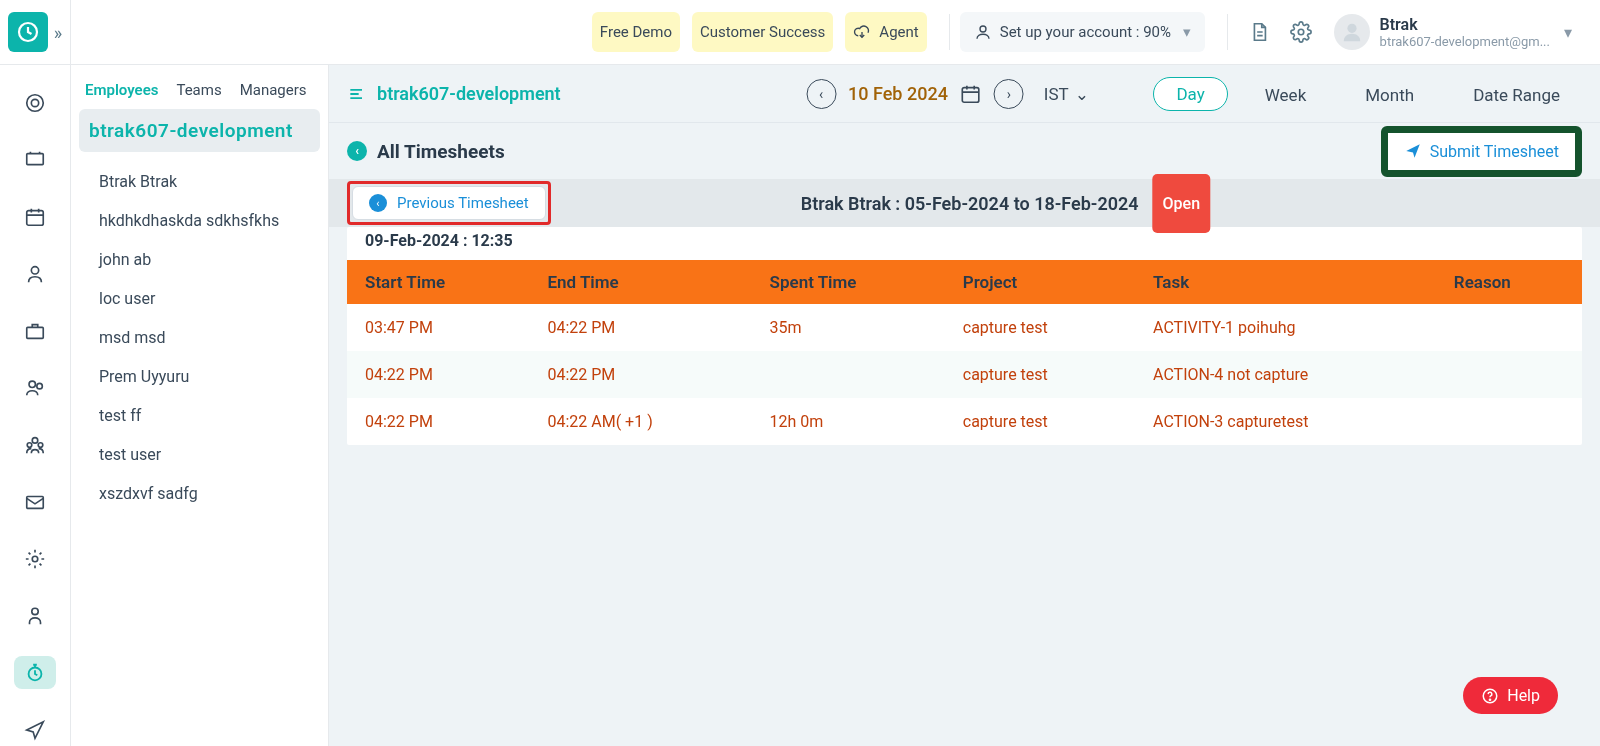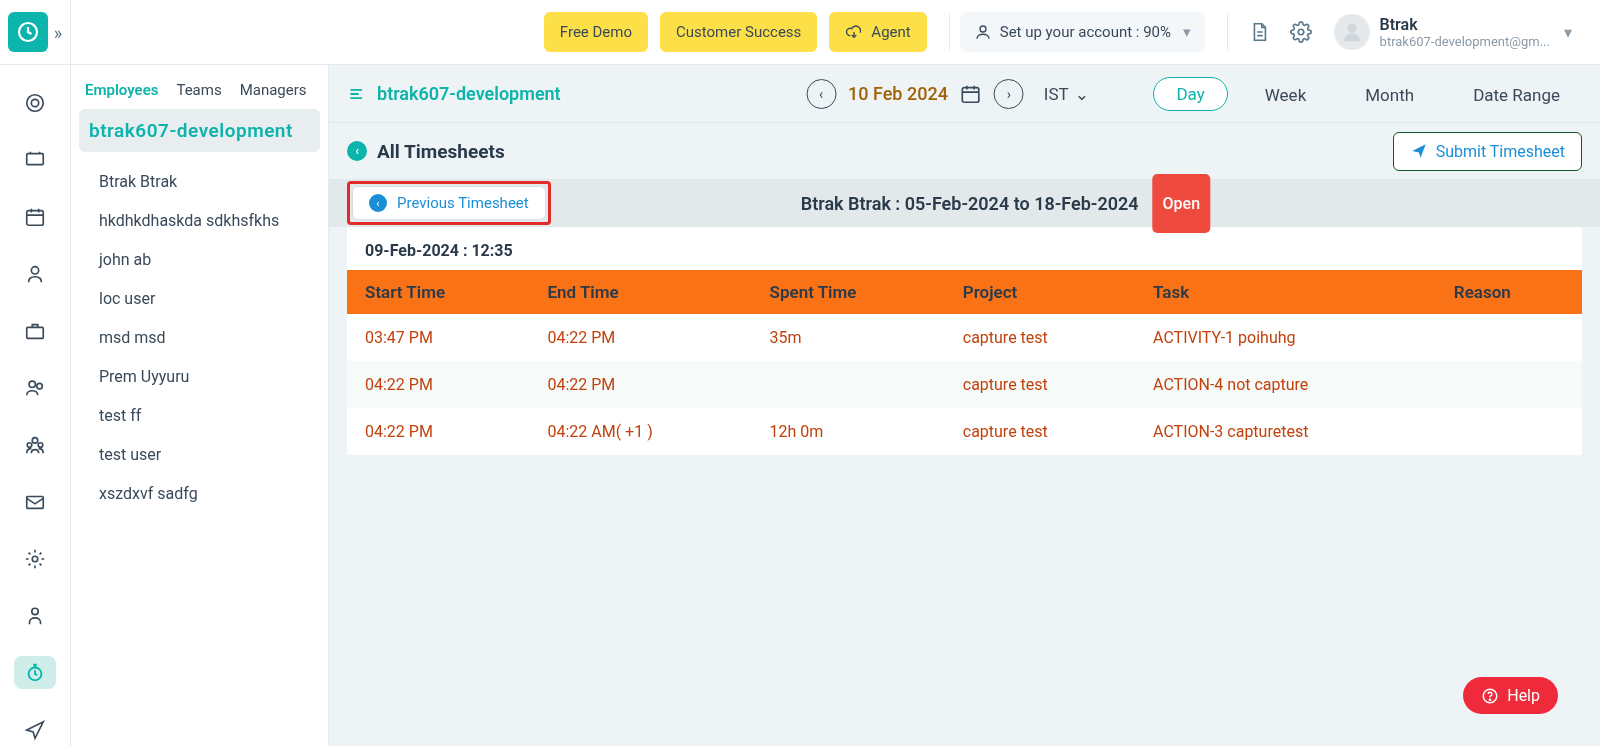--- a/index.html
+++ b/index.html
@@ -6,21 +6,21 @@
   body { width: 1600px; height: 746px; background: #fff; color: #3a4a5a; overflow: hidden; position: relative; }
 
   
   .topbar { height: 65px; display: flex; align-items: center; border-bottom: 1px solid #e6e9ec; background: #fff; }
   .logo-area { width: 71px; display: flex; align-items: center; justify-content: center; gap: 6px; border-right: 1px solid #e6e9ec; height: 100%; }
   .logo { width: 40px; height: 40px; border-radius: 6px; background: #0cb4ab; display: flex; align-items: center; justify-content: center; }
   .logo svg { width: 24px; height: 24px; }
   .collapse-ico { color: #5a7a8a; font-size: 18px; }
   .topbar-rest { flex: 1; display: flex; align-items: center; padding: 0 12px; }
   .spacer { flex: 1; }
-  .btn { height: 40px; padding: 0 16px; border-radius: 6px; background: #fde047; color: #3a4a5a; font-size: 15px; display: inline-flex; align-items: center; gap: 8px; margin-right: 12px; cursor: pointer; border: none; }
+  .btn { height: 40px; padding: 0 8px; border-radius: 6px; background: #fef9c3; color: #3a4a5a; font-size: 15px; display: inline-flex; align-items: center; gap: 8px; margin-right: 12px; cursor: pointer; border: none; }
   .btn.agent svg { width: 18px; height: 18px; }
   .btn.setup { background: #f4f7f9; padding: 0 14px; }
   .btn.setup svg { width: 18px; height: 18px; }
   .vsep { width: 1px; height: 36px; background: #e6e9ec; margin: 0 10px; }
   .icon-btn { width: 42px; height: 42px; border-radius: 8px; display: inline-flex; align-items: center; justify-content: center; cursor: pointer; color: #5a7a8a; }
   .user-block { display: flex; align-items: center; gap: 10px; margin-left: 12px; padding-right: 16px; }
   .avatar { width: 36px; height: 36px; border-radius: 50%; background: #e6e9ec; display: flex; align-items: center; justify-content: center; }
   .user-text .name { font-size: 16px; font-weight: 600; color: #2a3a4a; }
   .user-text .email { font-size: 13px; color: #8a9aa8; }
   .caret-down { color: #8a9aa8; margin-left: 4px; }
@@ -53,32 +53,32 @@
   .circ { width: 30px; height: 30px; border-radius: 50%; border: 1.5px solid #3a4a5a; display: flex; align-items: center; justify-content: center; font-size: 14px; cursor: pointer; }
   .date-label { font-size: 18px; color: #a16207; font-weight: 500; }
   .tz { display: flex; align-items: center; gap: 6px; font-size: 17px; color: #3a4a5a; cursor: pointer; margin-left: 8px; }
   .range-tabs { margin-left: auto; display: flex; gap: 15px; align-items: flex-end; }
   .range-tabs .rt { font-size: 17px; color: #3a4a5a; cursor: pointer; padding: 6px 22px; border-radius: 20px; }
   .range-tabs .rt.active { color: #0cb4ab; border: 1.5px solid #0cb4ab; background: #fff; }
 
   .subhead { height: 56px; display: flex; align-items: center; justify-content: space-between; padding: 0 18px; }
   .subhead-left { display: flex; align-items: center; gap: 10px; font-size: 19px; font-weight: 700; color: #2a3a4a; }
   .subhead-left .back { width: 20px; height: 20px; border-radius: 50%; background: #0cb4ab; color: #fff; display: inline-flex; align-items: center; justify-content: center; font-size: 12px; }
-  .submit-btn { background: #fff; border: 1px solid #14532d; border-radius: 6px; padding: 9px 16px; display: flex; align-items: center; gap: 8px; color: #1a8fd8; font-size: 16px; cursor: pointer; }
+  .submit-btn { background: #fff; border: 7px solid #14532d; border-radius: 6px; padding: 9px 16px; display: flex; align-items: center; gap: 8px; color: #1a8fd8; font-size: 16px; cursor: pointer; }
   .submit-btn svg { width: 18px; height: 18px; }
 
   .band { height: 48px; background: #e3e8eb; display: flex; align-items: center; padding: 0 18px; position: relative; }
   .prev-wrap { border: 3px solid #e12a2a; border-radius: 4px; padding: 2px; }
   .prev-btn { background: #fff; border: 1px solid #d6dde3; border-radius: 6px; padding: 7px 16px; display: flex; align-items: center; gap: 10px; color: #1a8fd8; font-size: 15px; cursor: pointer; }
   .prev-btn .circback { width: 18px; height: 18px; border-radius: 50%; background: #1a8fd8; color: #fff; display: inline-flex; align-items: center; justify-content: center; font-size: 11px; }
   .band-center { position: absolute; left: 50%; transform: translateX(-40%); display: flex; align-items: center; gap: 14px; font-size: 18px; font-weight: 600; color: #2a3a4a; }
   .open-badge { background: #ef4a3e; color: #fff; border-radius: 5px; padding: 20px 10px; font-size: 16px; font-weight: 500; }
 
   .table-area { background: #fff; margin: 0 18px 18px; border-radius: 2px; }
-  .stamp { padding: 14px 18px 10px; font-size: 16px; font-weight: 700; color: #2a3a4a; }
+  .stamp { padding: 4px 18px 10px; font-size: 16px; font-weight: 700; color: #2a3a4a; }
   table { width: 100%; border-collapse: collapse; }
   thead tr { background: #f97316; }
   th { text-align: left; padding: 12px 18px; font-size: 17px; font-weight: 600; color: #2a3a4a; }
   td { padding: 14px 18px; font-size: 16px; color: #c2410c; }
   tbody tr:nth-child(even) { background: #f6fbfa; }
 
   .help-fab { position: fixed; right: 42px; bottom: 32px; background: #ef2a3a; color: #fff; border-radius: 22px; padding: 9px 18px; font-size: 16px; display: flex; align-items: center; gap: 8px; cursor: pointer; }
   .help-fab svg { width: 18px; height: 18px; }
 
   .head-relative { position: relative; }

